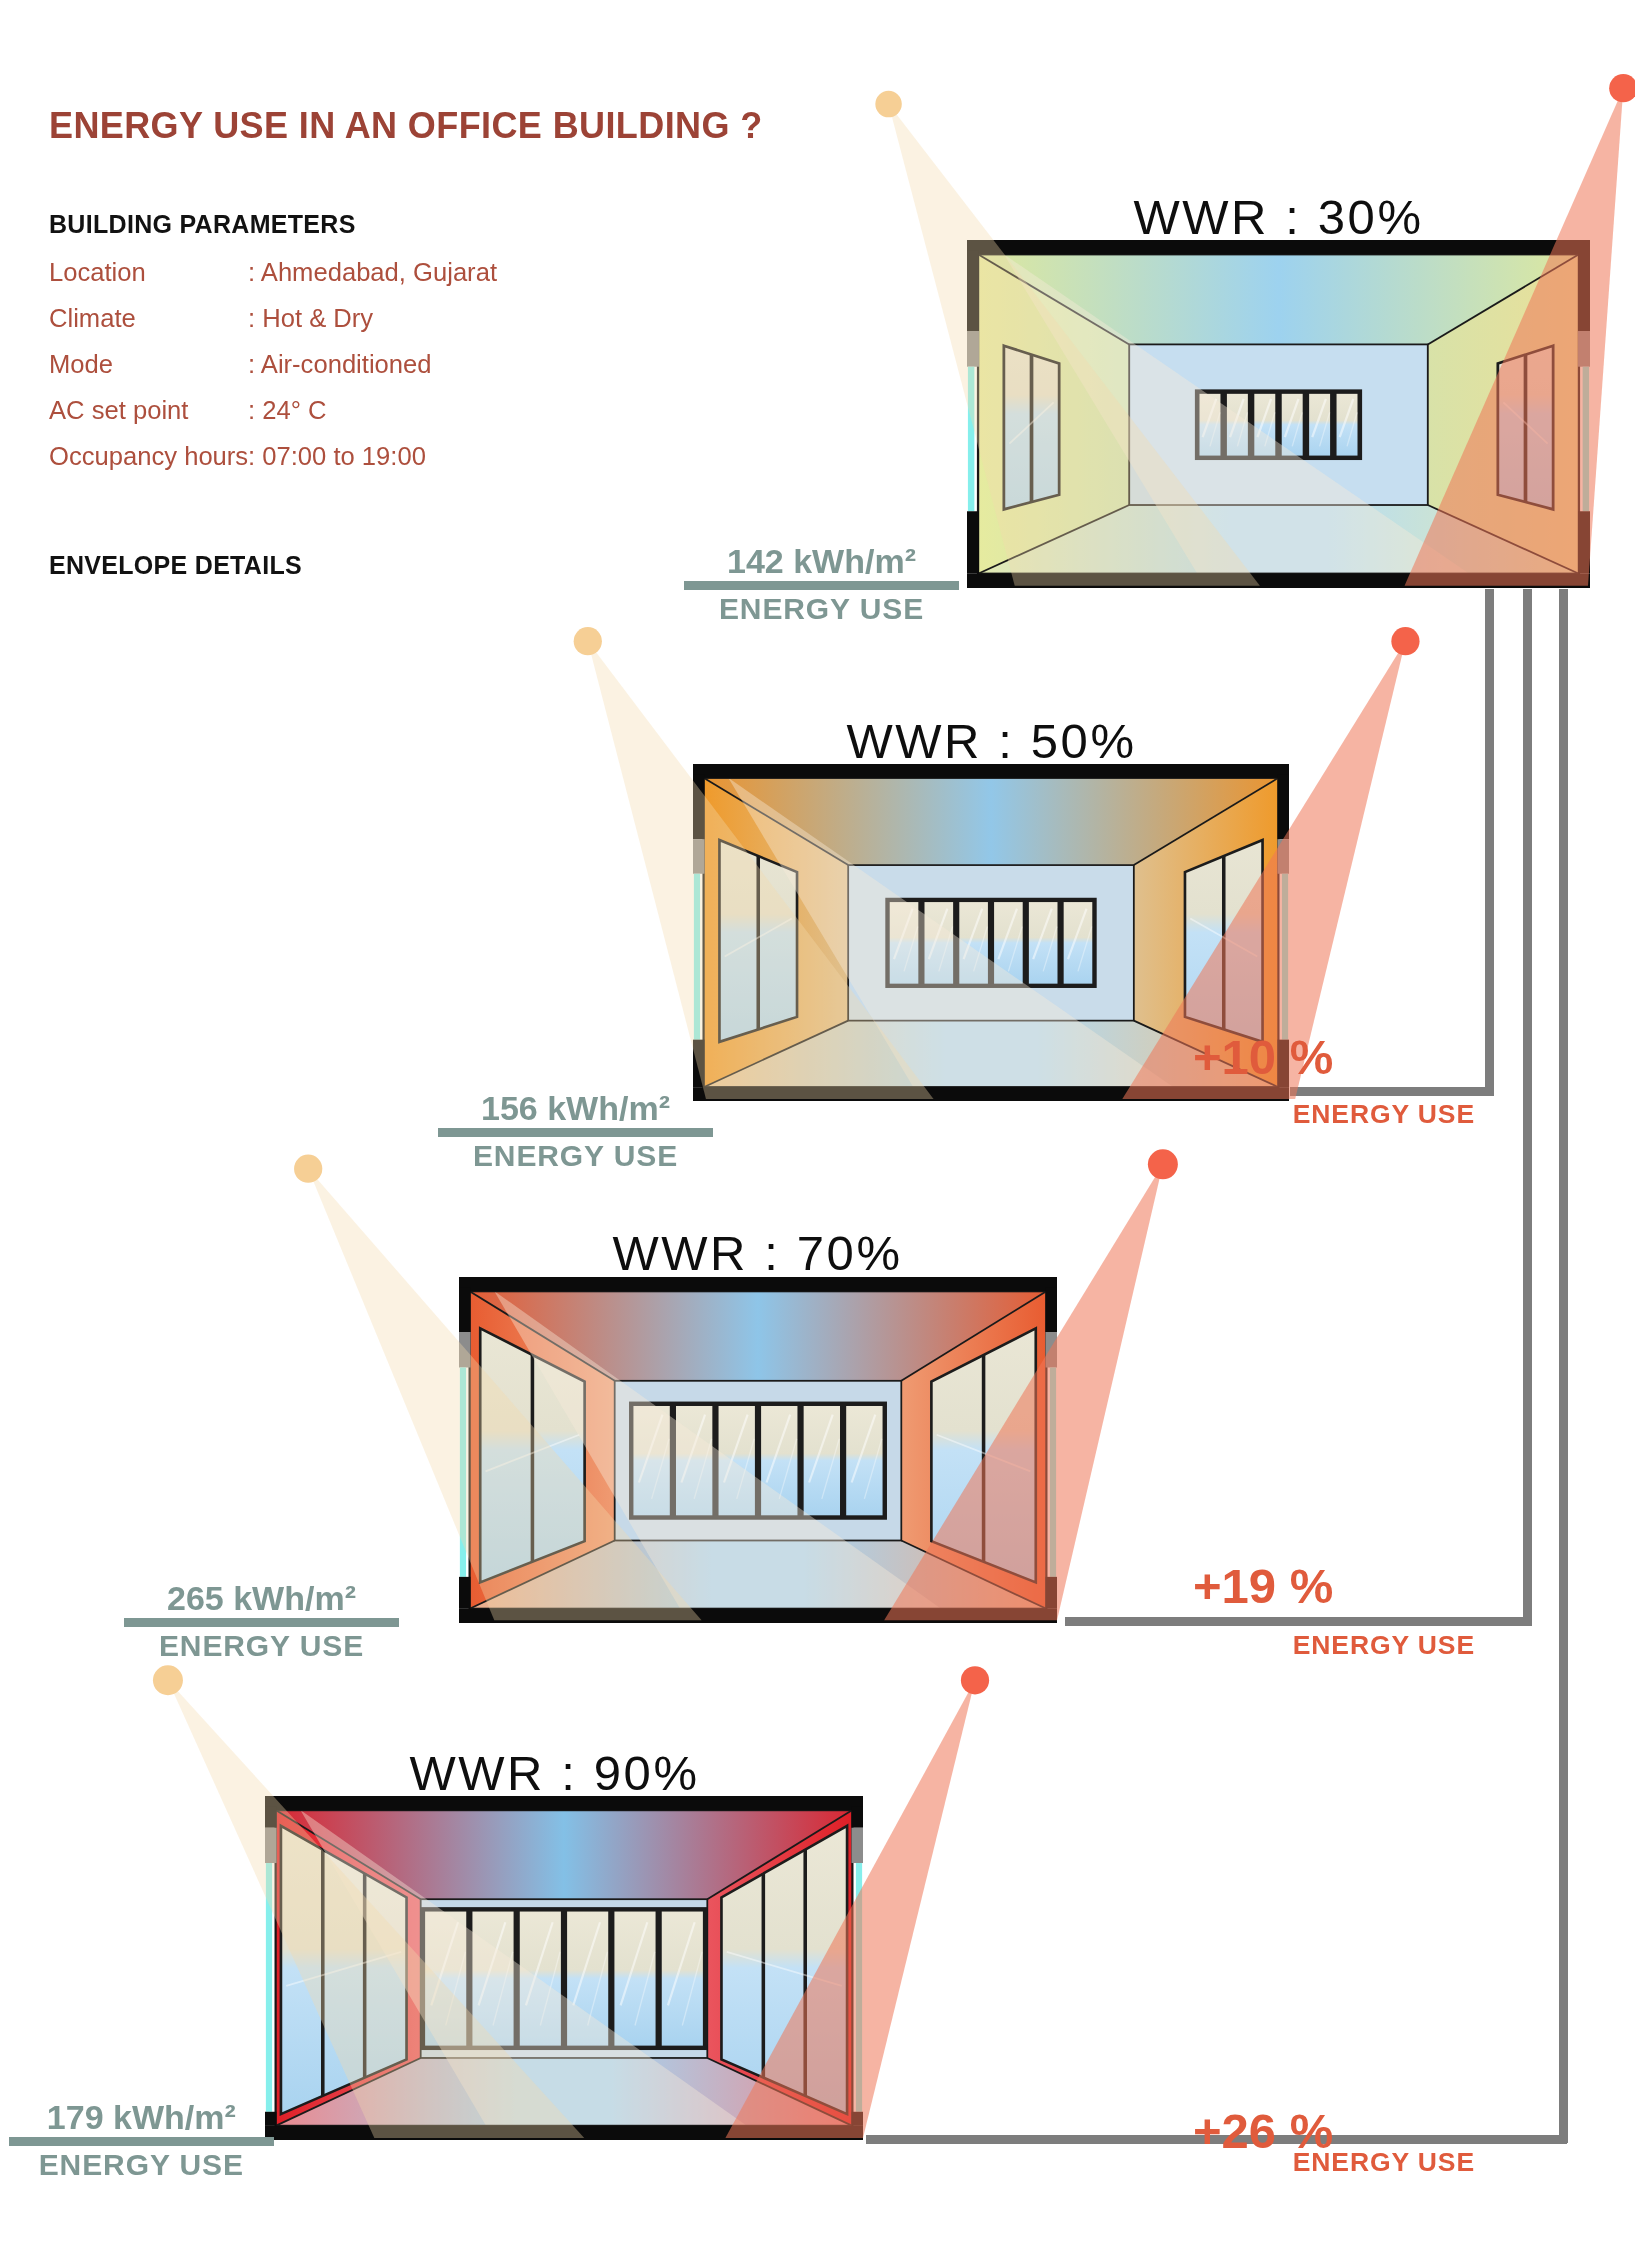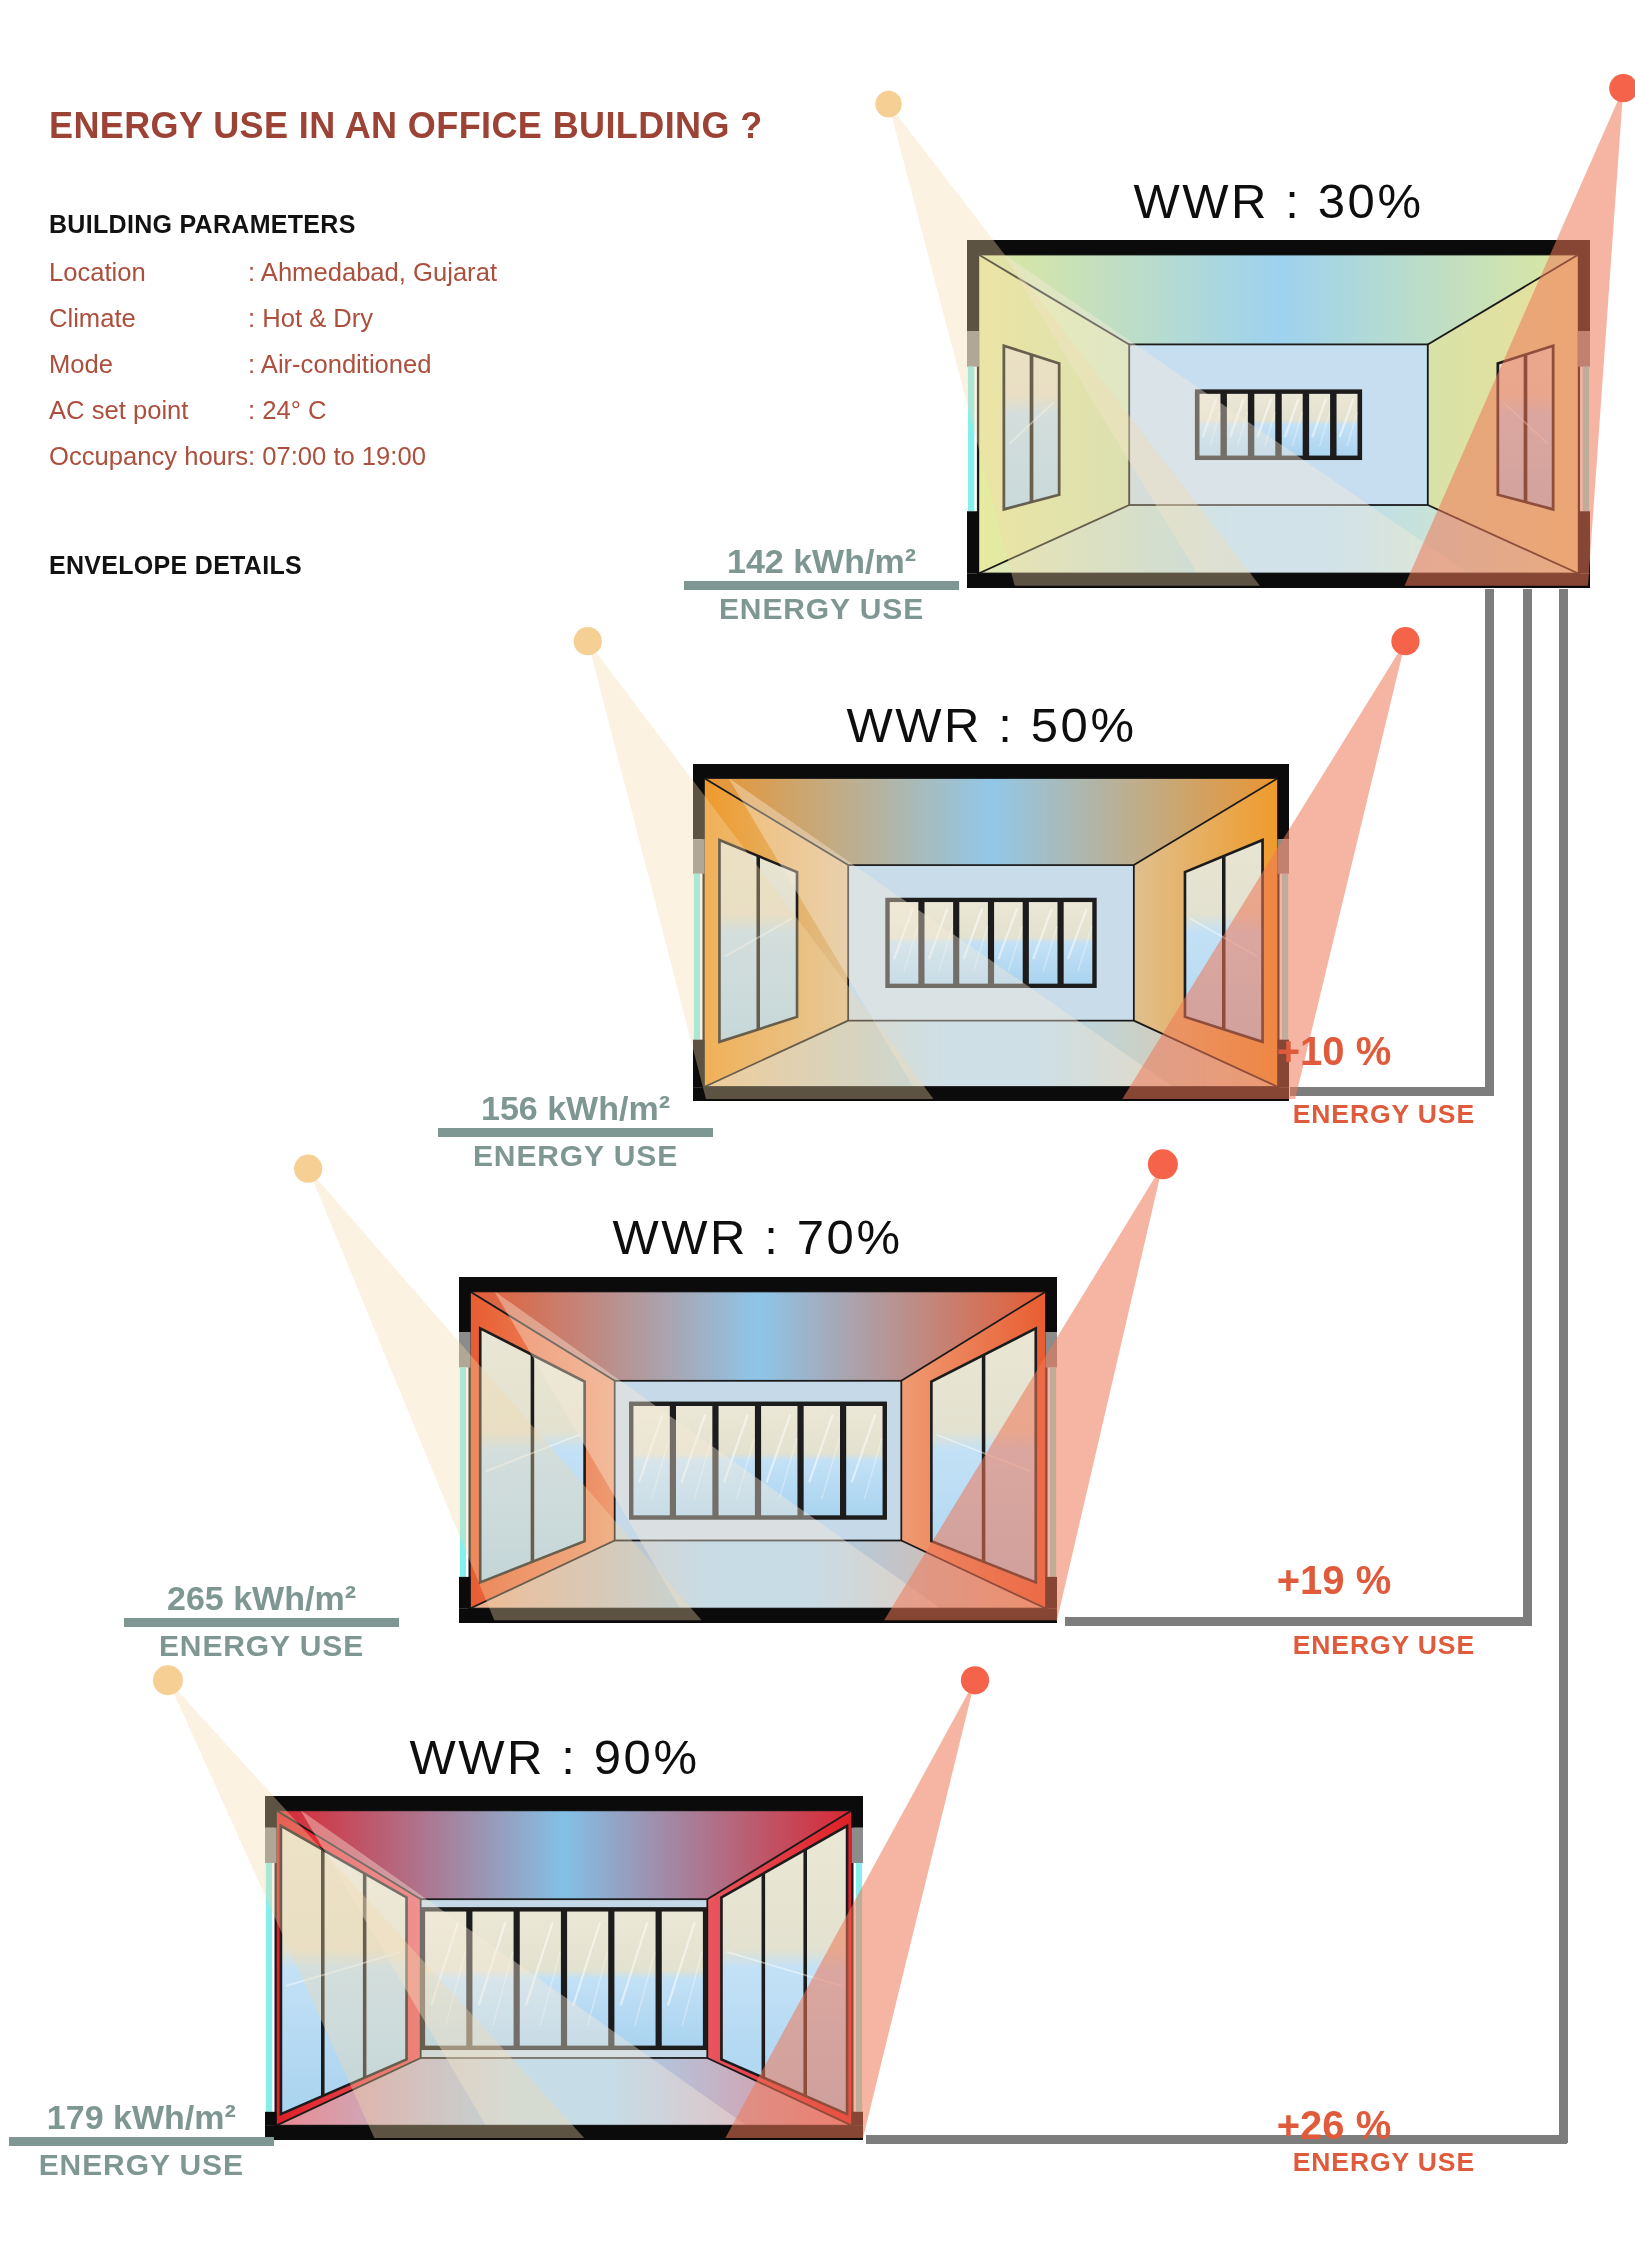--- a/index.html
+++ b/index.html
@@ -15,27 +15,27 @@
   .section{position:absolute;left:49px;}
   .sec-heading{font-size:25px;font-weight:700;color:#121212;letter-spacing:0.3px;margin:0 0 14px 0;}
   .prow{display:flex;font-size:25.6px;color:#ad4f3d;line-height:38px;white-space:nowrap;margin-top:8px;}
   .prow .plabel{width:199px;flex:none;}
   .env .prow{line-height:40px;}
   .env .prow .plabel{width:101px;}
   .room{position:absolute;z-index:10;}
   .room svg{display:block;}
   .room-title{
     position:absolute;z-index:40;width:441px;text-align:center;
-    font-size:49px;font-weight:400;letter-spacing:2.6px;color:#0e0e0e;
+    font-size:49px;font-weight:400;letter-spacing:2.6px;color:#0e0e0e;margin-top:16px;
   }
   .kwh{position:absolute;z-index:40;text-align:center;color:#7e9793;}
   .kwh-num{font-size:34px;font-weight:700;height:39px;line-height:39px;}
   .kwh-bar{height:8.8px;background:#7e9793;}
   .kwh-cap{font-size:30px;font-weight:700;letter-spacing:0.9px;margin-top:1.8px;}
-  .delta-num{position:absolute;z-index:40;font-size:40px;font-weight:700;color:#e05b3c;text-align:center;}
+  .delta-num{position:absolute;z-index:40;font-size:49px;font-weight:700;color:#e05b3c;text-align:left;}
   .delta-cap{position:absolute;z-index:40;font-size:26.5px;font-weight:700;color:#e05b3c;text-align:right;letter-spacing:0.9px;}
   .connector{position:absolute;background:#7d7d7d;z-index:5;}
   #overlay{position:absolute;left:0;top:0;z-index:30;pointer-events:none;}
 </style>
 </head>
 <body>
 
 <div id="canvas">
   <div class="main-title">
     <div>ENERGY USE IN AN OFFICE BUILDING ?</div>

